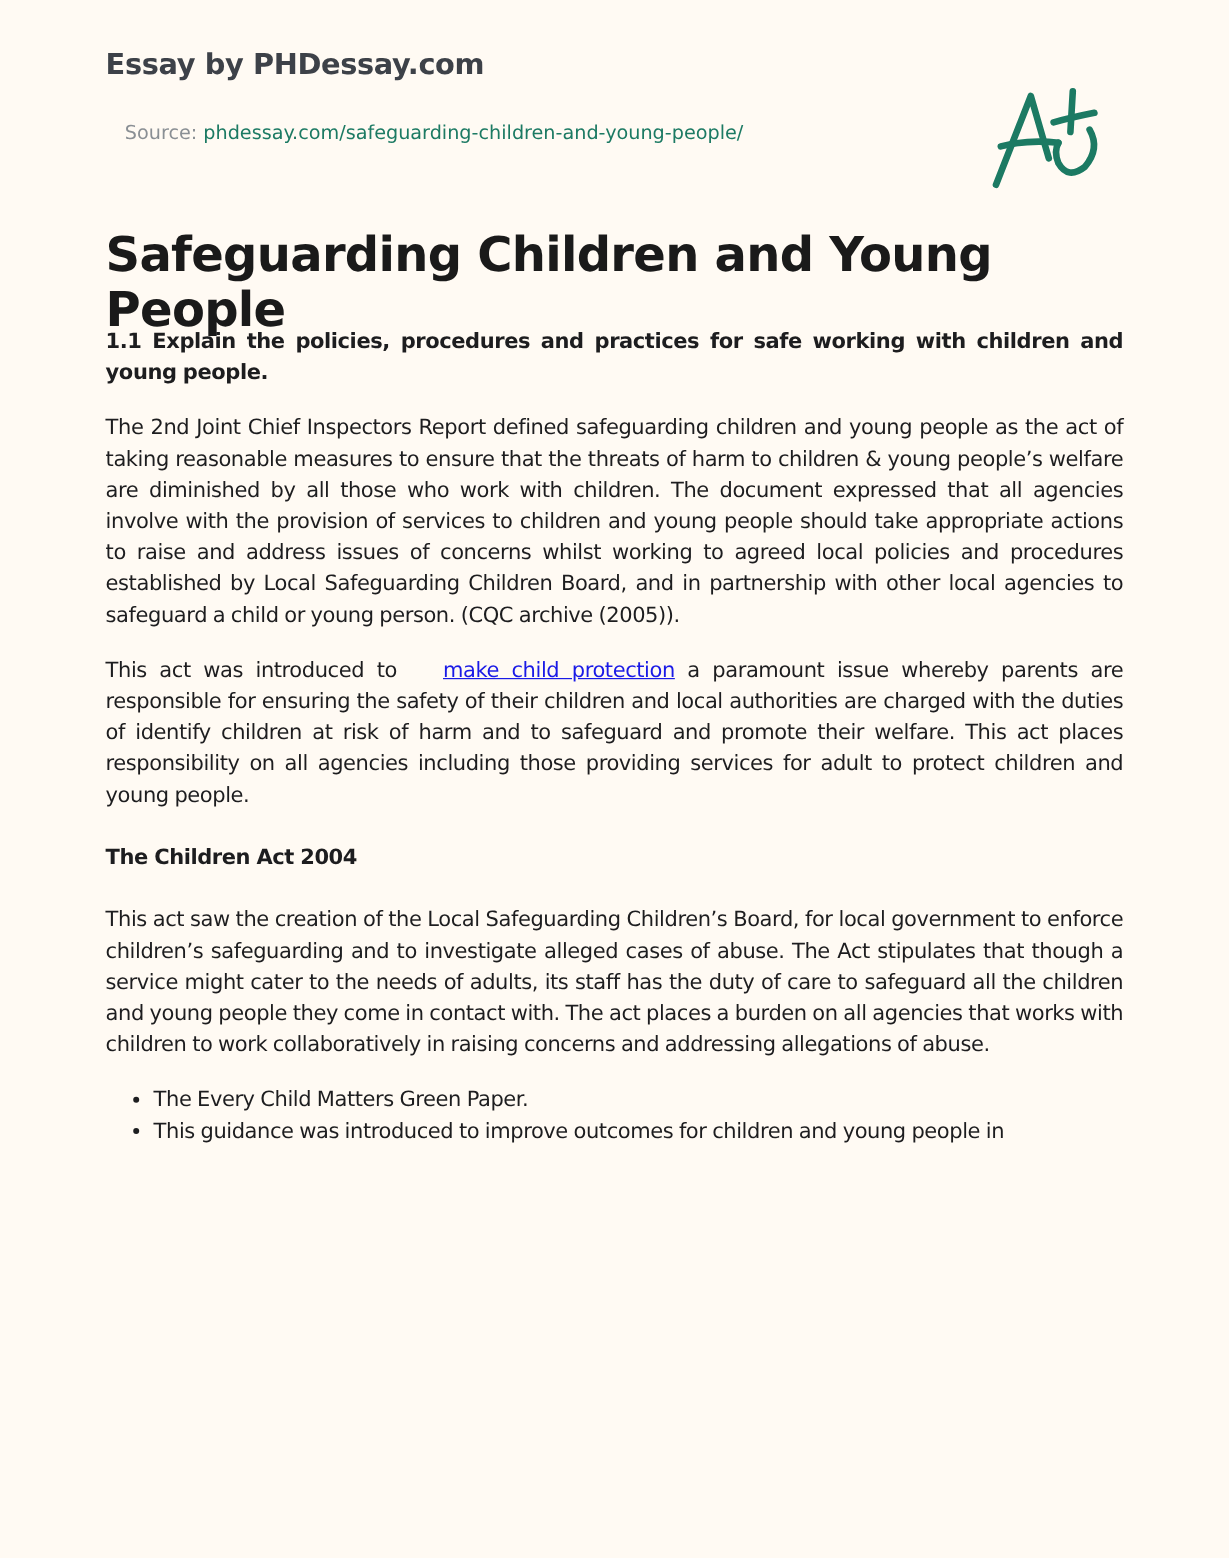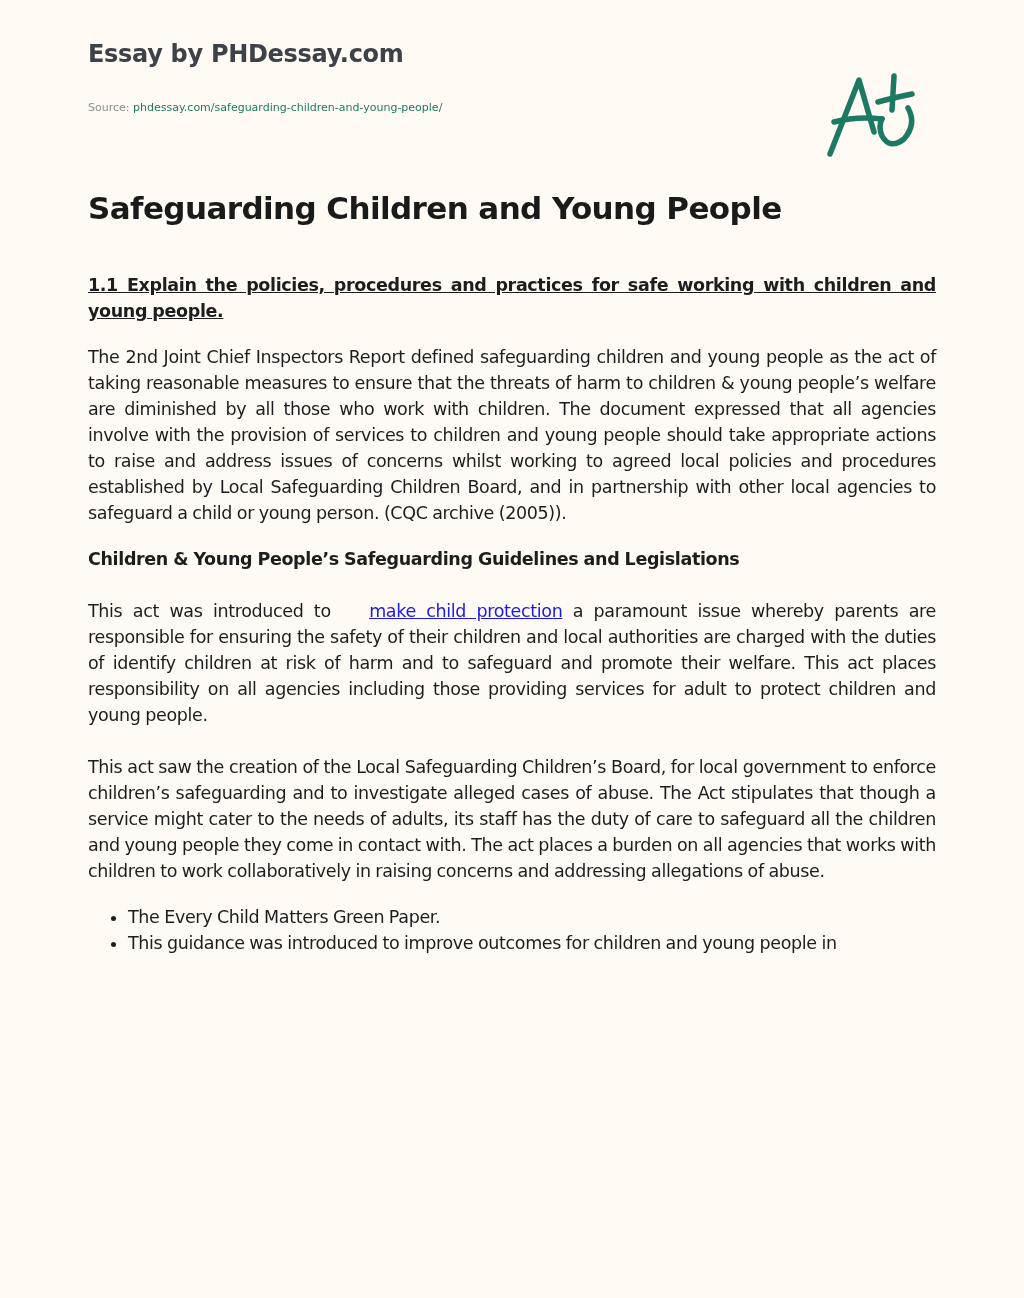--- a/index.html
+++ b/index.html
@@ -10,36 +10,36 @@
     color: #1d1d1f;
     position: relative;
   }
   .page { position: absolute; left: 88px; top: 0; width: 848px; }
   .brand {
     position: absolute; top: 40px; left: 0;
     font-size: 24px; font-weight: bold; color: #3d4148;
     letter-spacing: -0.3px;
   }
   .source {
-    position: absolute; top: 101px; left: 0;
-    font-size: 11px; color: #8a8f94;
+    position: absolute; top: 101px; left: 16px;
+    font-size: 16px; color: #8a8f94;
   }
   .source a { color: #1c7a63; text-decoration: none; }
   .logo { position: absolute; left: 822px; top: 64px; width: 110px; height: 100px; }
   .title {
     position: absolute; top: 190px; left: 0;
-    font-size: 31px; font-weight: bold; color: #1a1a1a;
+    font-size: 40px; font-weight: bold; color: #1a1a1a;
     margin: 0; letter-spacing: -0.6px;
   }
   .content {
     position: absolute; top: 272px; left: 0; width: 848px;
     font-size: 17.5px; line-height: 26px; color: #1d1d1f;
   }
   .content p { margin: 0; text-align: justify; letter-spacing: -0.35px; word-spacing: -0.5px; }
-  .lead { font-weight: bold; margin-bottom: 20px !important; text-decoration: underline; }
+  .lead { font-weight: bold; margin-bottom: 20px !important; }
   .sub { font-weight: bold; }
   .mb20 { margin-bottom: 20px !important; }
   .mb26 { margin-bottom: 26px !important; }
   .content a.link { color: #1a1ae6; text-decoration: underline; margin-left: 28px; }
   ul.bullets { margin: 20px 0 0 0; padding-left: 40px; }
   ul.bullets li { text-align: justify; letter-spacing: -0.35px; word-spacing: -0.5px; }
 </style>
 </head>
 <body>
 
@@ -48,22 +48,22 @@
   <div class="source">
     <span>Source:</span>
     <a>phdessay.com/safeguarding-children-and-young-people/</a>
   </div>
 
   <h1 class="title">Safeguarding Children and Young People</h1>
 
   <div class="content">
     <p class="lead">1.1 Explain the policies, procedures and practices for safe working with children and young people.</p>
     <p class="mb20">The 2nd Joint Chief Inspectors Report defined safeguarding children and young people as the act of taking reasonable measures to ensure that the threats of harm to children &amp; young people’s welfare are diminished by all those who work with children. The document expressed that all agencies involve with the provision of services to children and young people should take appropriate actions to raise and address issues of concerns whilst working to agreed local policies and procedures established by Local Safeguarding Children Board, and in partnership with other local agencies to safeguard a child or young person. (CQC archive (2005)).</p>
-    <p class="sub mb26">Children &amp; Young People’s Safeguarding Guidelines and Legislations</p>
     <p class="mb26"><span>This act was introduced to </span><a class="link">make child protection</a><span> a paramount issue whereby parents are responsible for ensuring the safety of their children and local authorities are charged with the duties of identify children at risk of harm and to safeguard and promote their welfare. This act places responsibility on all agencies including those providing services for adult to protect children and young people.</span></p>
+    <p class="sub mb26">The Children Act 2004</p>
     <p>This act saw the creation of the Local Safeguarding Children’s Board, for local government to enforce children’s safeguarding and to investigate alleged cases of abuse. The Act stipulates that though a service might cater to the needs of adults, its staff has the duty of care to safeguard all the children and young people they come in contact with. The act places a burden on all agencies that works with children to work collaboratively in raising concerns and addressing allegations of abuse.</p>
     <ul class="bullets">
       <li>The Every Child Matters Green Paper.</li>
       <li>This guidance was introduced to improve outcomes for children and young people in</li>
     </ul>
   </div>
 </div>
 
 <svg class="logo" viewBox="0 0 110 100">
   <g fill="none" stroke="#1c7a63" stroke-width="5.5" stroke-linecap="round" stroke-linejoin="round">

